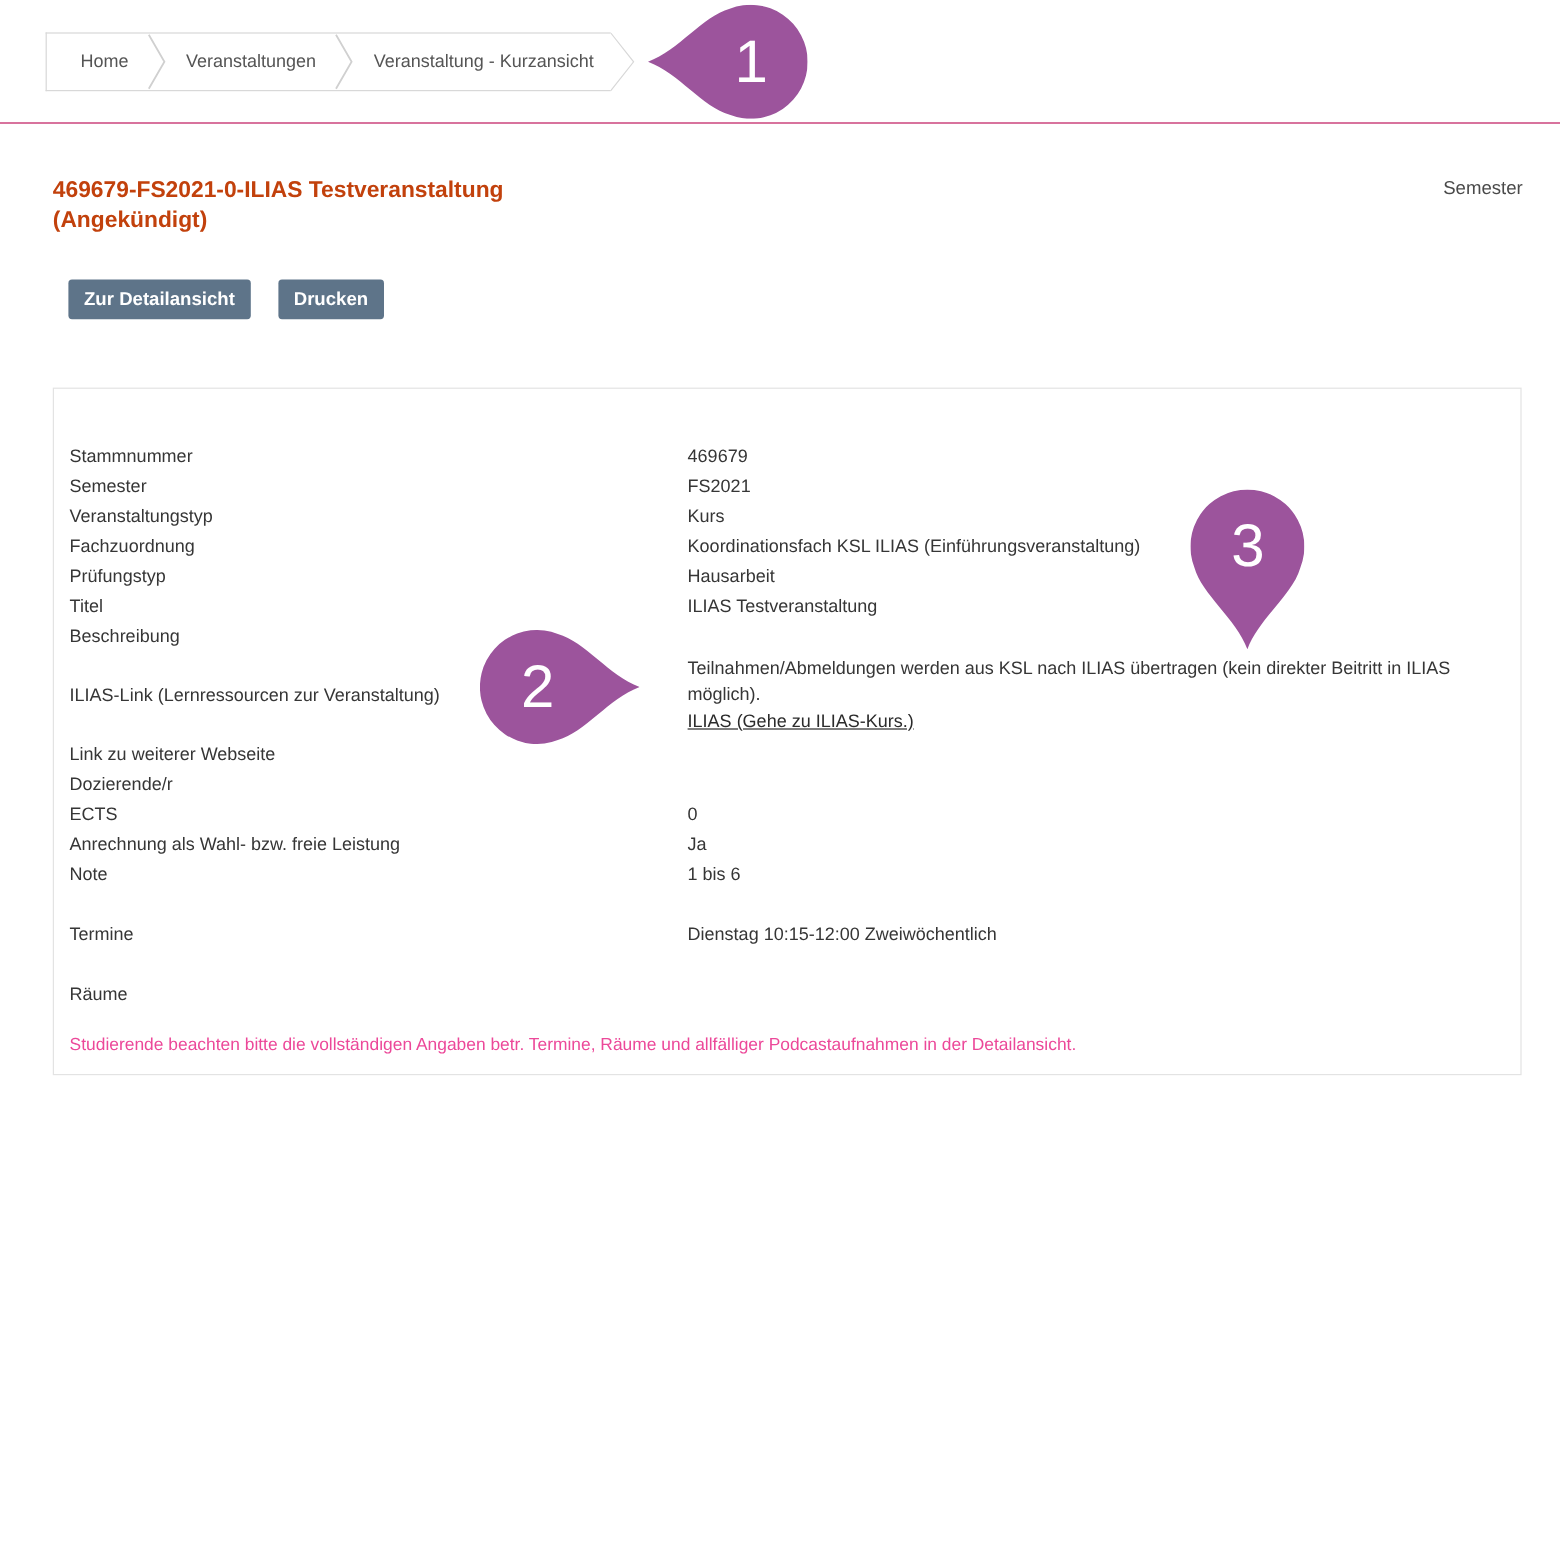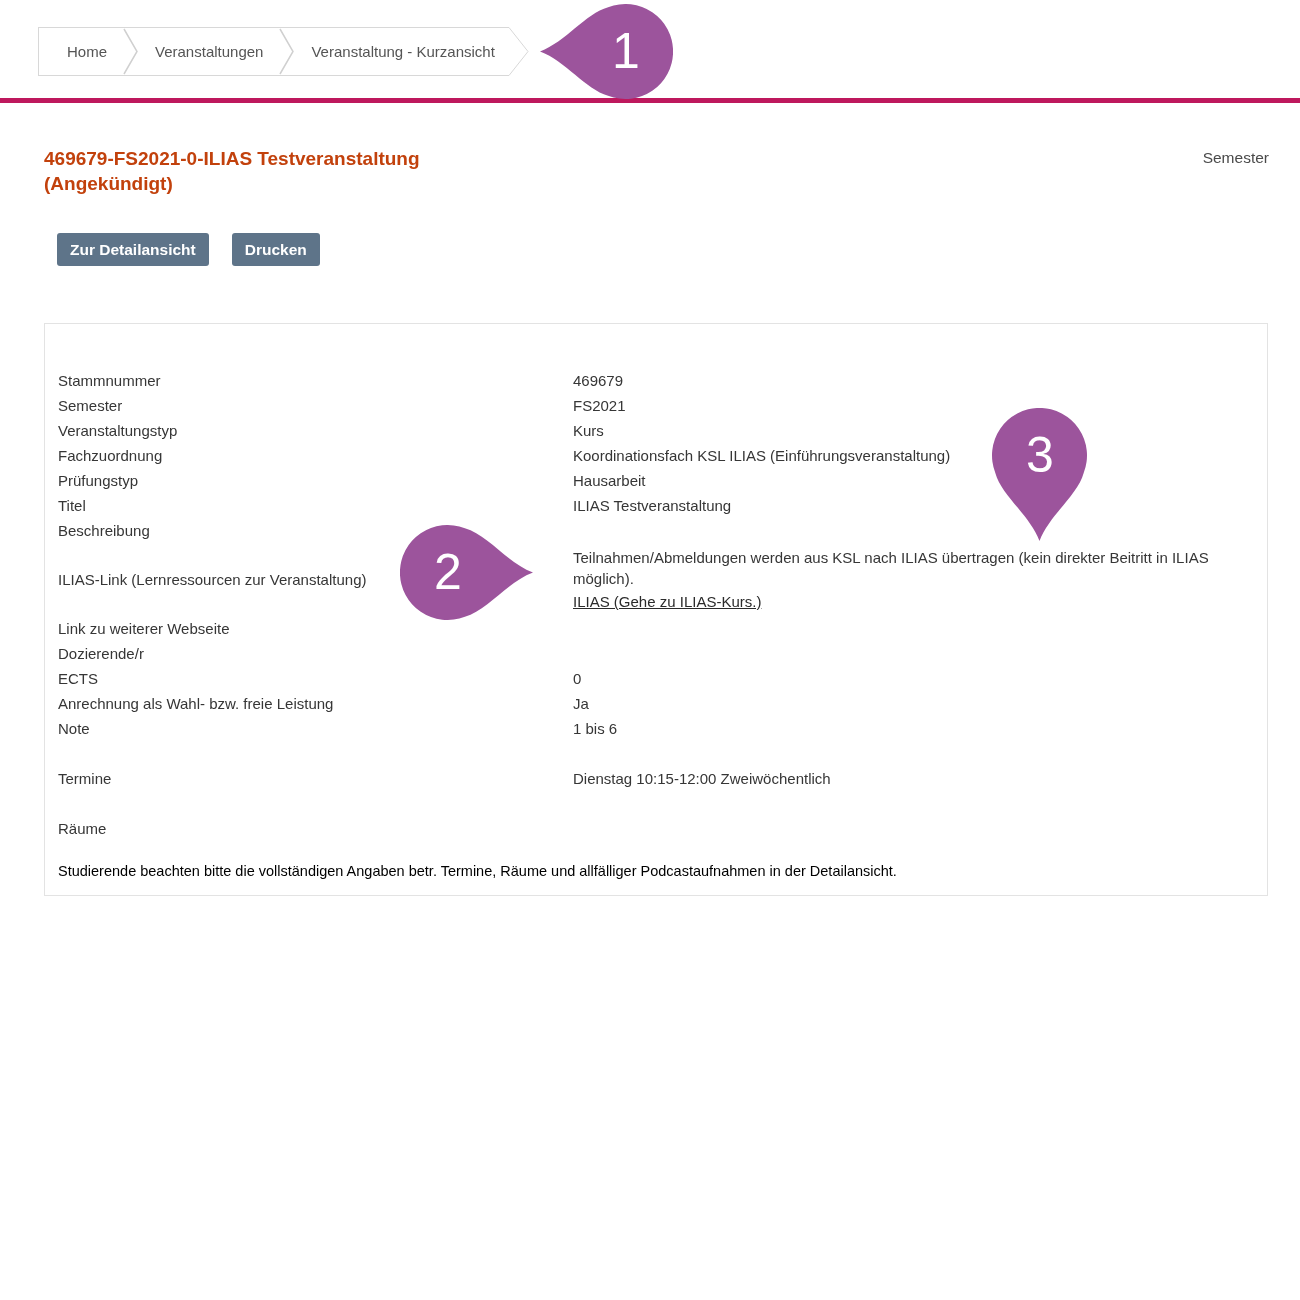--- a/index.html
+++ b/index.html
@@ -2,21 +2,21 @@
 <html><head>
 <meta charset="utf-8">
 <style>
   * { margin:0; padding:0; box-sizing:border-box; }
   html,body { width:1300px; height:1300px; background:#ffffff;
               font-family:"Liberation Sans","DejaVu Sans",sans-serif; }
   body { position:relative; overflow:hidden; }
 
   
   .topbar { position:absolute; left:0; top:0; width:1300px; height:103px;
-            background:#ffffff; border-bottom:5px solid #be185d; }
+            background:#ffffff; border-bottom:1px solid #be185d; }
   .crumb-wrap { position:absolute; left:38px; top:27px; display:flex; align-items:stretch; }
   .breadcrumb { display:flex; align-items:center; height:49px;
                 border:1px solid #d8d8d8; border-right:none; background:#ffffff;
                 padding:0 4px 0 18px; }
   .crumb-item { font-size:15px; color:#555555; white-space:nowrap; padding:0 10px; cursor:pointer; }
   .crumb-sep { margin:0 6px; display:block; }
   .crumb-tail { display:block; height:49px; }
 
   
   .page-title { position:absolute; left:44px; top:146px; width:700px;
@@ -34,21 +34,21 @@
   .panel { position:absolute; left:44px; top:323px; width:1224px;
            background:#ffffff; border:1px solid #e3e3e3;
            padding:44px 13px 14px 13px; }
   .row { display:flex; align-items:flex-start; font-size:15px; line-height:25px; color:#363636;gap:27px; }
   .row .lbl { width:488px; flex-shrink:0; }
   .row .val { flex:1; }
   .row.gap-before { margin-top:25px; }
   .row.ilias-row { align-items:center; }
   .ilias-val { flex:1; line-height:21px; padding:4px 0; }
   .ilias-link { color:#2b2b2b; text-decoration:underline; cursor:pointer; display:inline-block; margin-top:2px; }
-  .footnote { margin-top:20px; color:#000000; font-size:14.5px; line-height:20px; }
+  .footnote { margin-top:20px; color:#ec4899; font-size:14.5px; line-height:20px; }
 
   
   .marker { position:absolute; pointer-events:none; }
   .marker svg { display:block; }
   .marker .num { position:absolute; transform:translate(-50%,-52%);
                  color:#ffffff; font-size:50px; line-height:50px; }
   .marker-1 { left:540px; top:4px;  width:133px; height:95px; }
   .marker-1 .num { left:86px; top:48px; }
   .marker-2 { left:400px; top:525px; width:133px; height:95px; }
   .marker-2 .num { left:48px; top:48px; }

